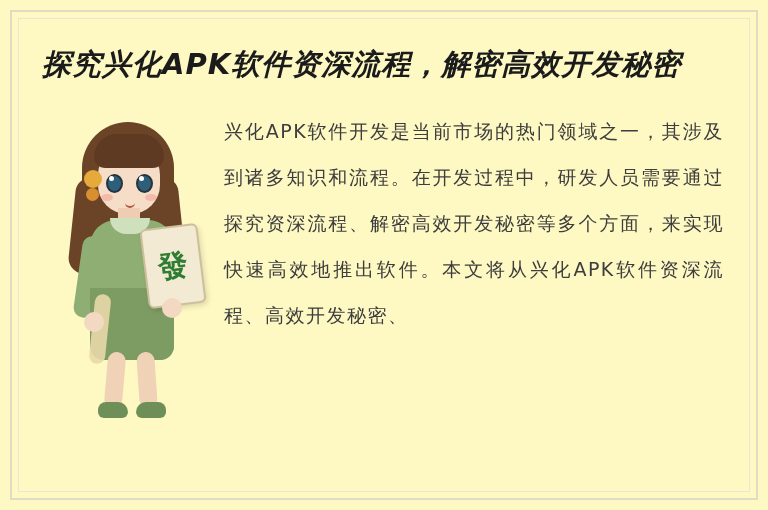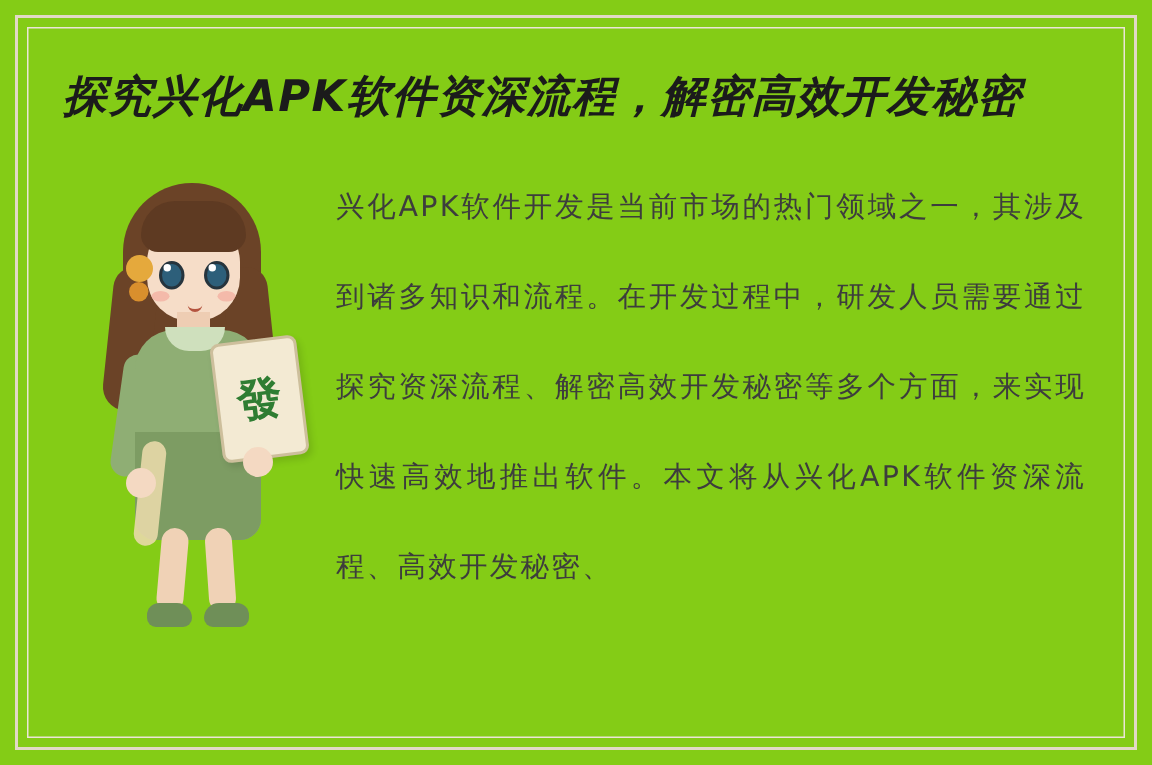--- a/index.html
+++ b/index.html
@@ -10,21 +10,21 @@
     width: 768px;
     height: 510px;
     background: #f7f3ec;
     font-family: "Liberation Sans", sans-serif;
     overflow: hidden;
   }
   .page {
     position: relative;
     width: 768px;
     height: 510px;
-    background: #84cc16;
+    background: #fef9c3;
     box-sizing: border-box;
   }
   
   .frame-outer {
     position: absolute;
     left: 10px;
     top: 10px;
     right: 10px;
     bottom: 10px;
     border: 2px solid #e2d9c6;
@@ -66,21 +66,21 @@
     left: 14px;
     top: 0;
     width: 170px;
     height: 320px;
   }
   .article-body {
     margin-left: 190px;
     width: 500px;
     font-family: "DejaVu Sans", sans-serif;
     font-size: 19px;
-    line-height: 60px;
+    line-height: 46px;
     color: #3d3d3d;
     letter-spacing: 1.5px;
     text-align: justify;
   }
 
   
   .ill { position: absolute; }
   .hair-back {
     left: 34px; top: 14px; width: 92px; height: 120px;
     background: #6b4327;

